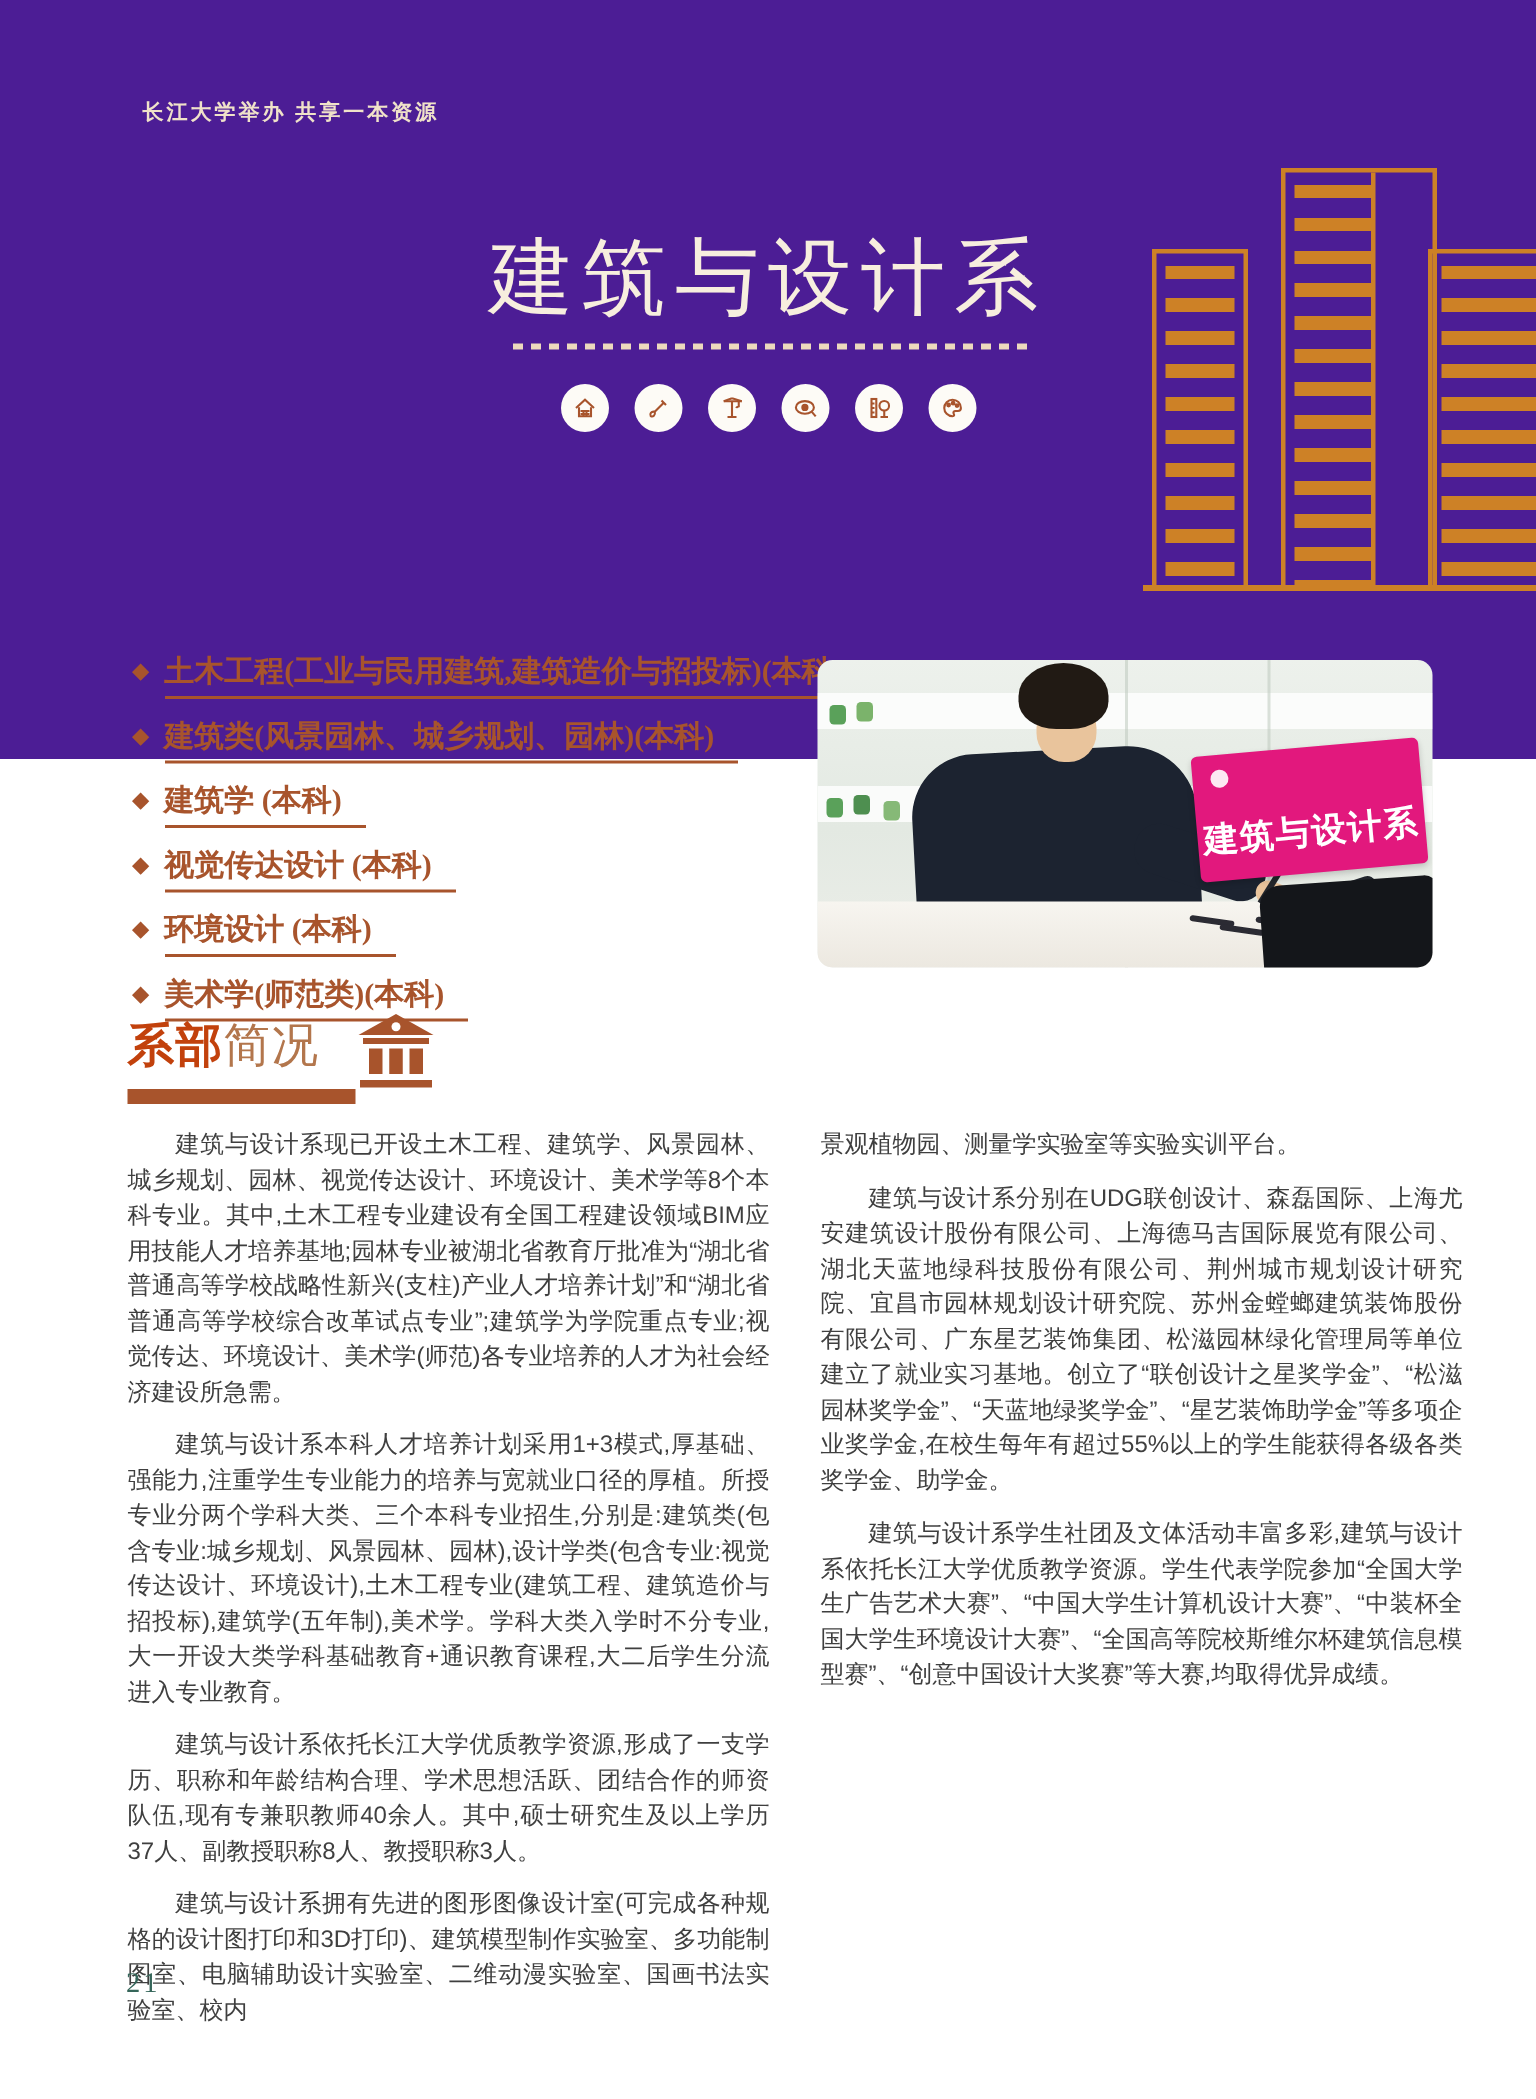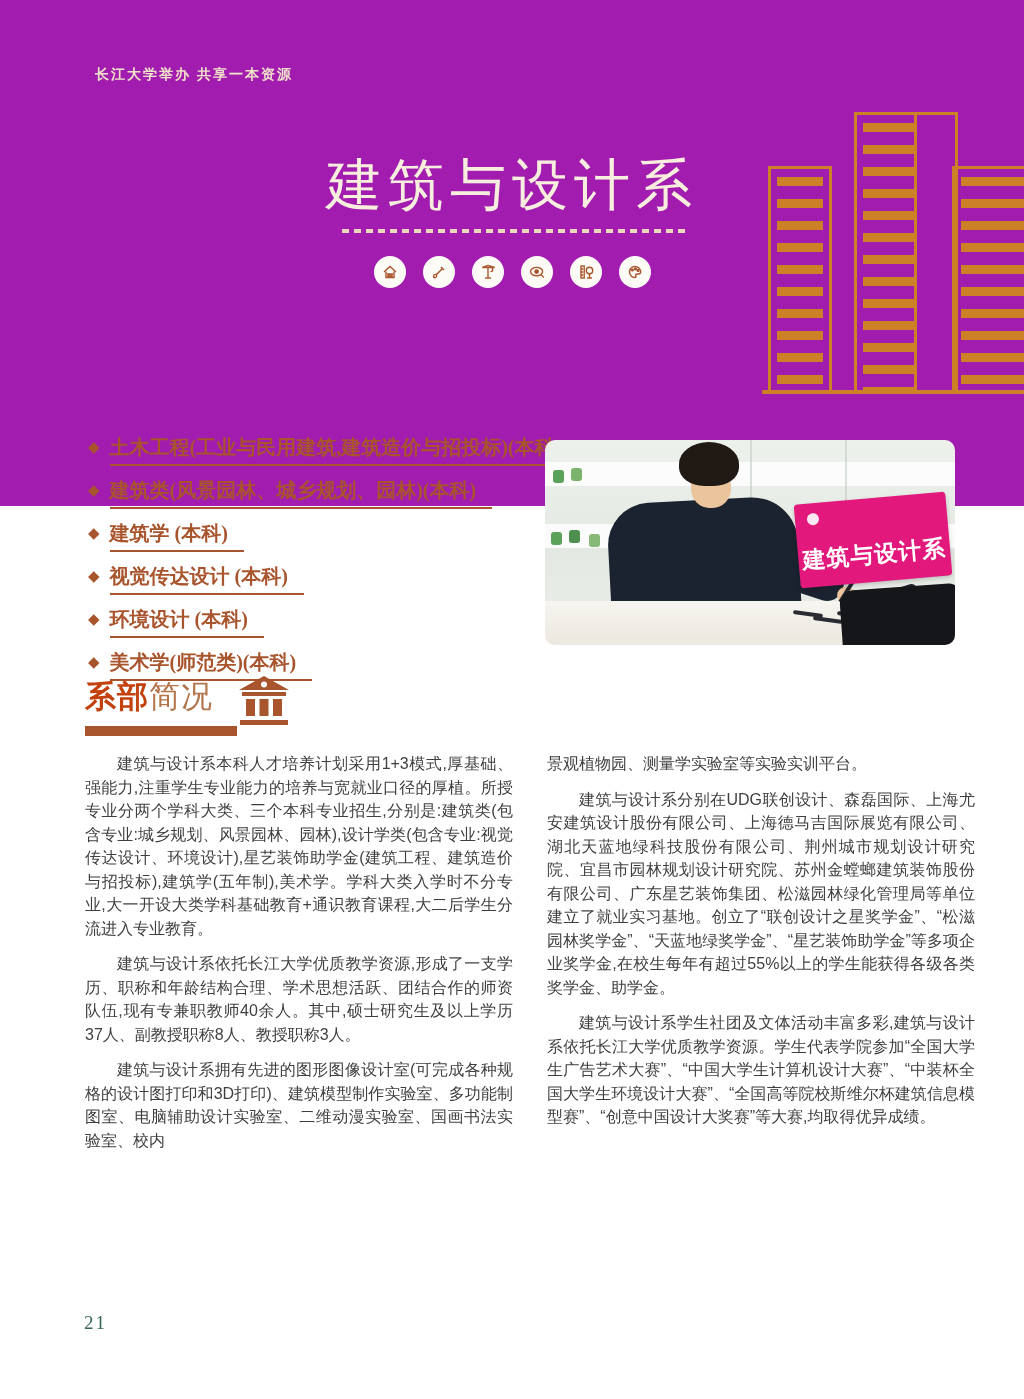--- a/index.html
+++ b/index.html
@@ -8,21 +8,21 @@
     position:relative;
     width:1024px; height:1399px;
     background:#ffffff;
     font-family:"Liberation Sans","DejaVu Sans",sans-serif;
     overflow:hidden;
   }
 
   
   .header-band {
     position:absolute; left:0; top:0; width:1024px; height:506px;
-    background:#a21caf; overflow:hidden;
+    background:#4c1d95; overflow:hidden;
   }
   .slogan {
     position:absolute; left:95px; top:66px;
     color:#f0e2c9; font-size:14px; font-weight:bold; letter-spacing:2px;
   }
   .dept-title {
     position:absolute; left:0; top:148px; width:1024px;
     text-align:center; color:#f7eede; font-size:56px;
     letter-spacing:6px; font-weight:400;
   }
@@ -285,21 +285,22 @@
       <rect x="5" y="18" width="44" height="4" fill="#a8542c"></rect>
       <rect x="9" y="25" width="9" height="17" fill="#a8542c"></rect>
       <rect x="22.5" y="25" width="9" height="17" fill="#a8542c"></rect>
       <rect x="36" y="25" width="9" height="17" fill="#a8542c"></rect>
       <rect x="3" y="46" width="48" height="5" fill="#a8542c"></rect>
     </svg>
   </div>
 </div>
 
 <div class="col col-left">
-  <p>建筑与设计系本科人才培养计划采用1+3模式,厚基础、强能力,注重学生专业能力的培养与宽就业口径的厚植。所授专业分两个学科大类、三个本科专业招生,分别是:建筑类(包含专业:城乡规划、风景园林、园林),设计学类(包含专业:视觉传达设计、环境设计),星艺装饰助学金(建筑工程、建筑造价与招投标),建筑学(五年制),美术学。学科大类入学时不分专业,大一开设大类学科基础教育+通识教育课程,大二后学生分流进入专业教育。</p>
+  <p>建筑与设计系现已开设土木工程、建筑学、风景园林、城乡规划、园林、视觉传达设计、环境设计、美术学等8个本科专业。其中,土木工程专业建设有全国工程建设领域BIM应用技能人才培养基地;园林专业被湖北省教育厅批准为“湖北省普通高等学校战略性新兴(支柱)产业人才培养计划”和“湖北省普通高等学校综合改革试点专业”;建筑学为学院重点专业;视觉传达、环境设计、美术学(师范)各专业培养的人才为社会经济建设所急需。</p>
+  <p>建筑与设计系本科人才培养计划采用1+3模式,厚基础、强能力,注重学生专业能力的培养与宽就业口径的厚植。所授专业分两个学科大类、三个本科专业招生,分别是:建筑类(包含专业:城乡规划、风景园林、园林),设计学类(包含专业:视觉传达设计、环境设计),土木工程专业(建筑工程、建筑造价与招投标),建筑学(五年制),美术学。学科大类入学时不分专业,大一开设大类学科基础教育+通识教育课程,大二后学生分流进入专业教育。</p>
   <p>建筑与设计系依托长江大学优质教学资源,形成了一支学历、职称和年龄结构合理、学术思想活跃、团结合作的师资队伍,现有专兼职教师40余人。其中,硕士研究生及以上学历37人、副教授职称8人、教授职称3人。</p>
   <p>建筑与设计系拥有先进的图形图像设计室(可完成各种规格的设计图打印和3D打印)、建筑模型制作实验室、多功能制图室、电脑辅助设计实验室、二维动漫实验室、国画书法实验室、校内</p>
 </div>
 <div class="col col-right">
   <p class="continuation">景观植物园、测量学实验室等实验实训平台。</p>
   <p>建筑与设计系分别在UDG联创设计、森磊国际、上海尤安建筑设计股份有限公司、上海德马吉国际展览有限公司、湖北天蓝地绿科技股份有限公司、荆州城市规划设计研究院、宜昌市园林规划设计研究院、苏州金螳螂建筑装饰股份有限公司、广东星艺装饰集团、松滋园林绿化管理局等单位建立了就业实习基地。创立了“联创设计之星奖学金”、“松滋园林奖学金”、“天蓝地绿奖学金”、“星艺装饰助学金”等多项企业奖学金,在校生每年有超过55%以上的学生能获得各级各类奖学金、助学金。</p>
   <p>建筑与设计系学生社团及文体活动丰富多彩,建筑与设计系依托长江大学优质教学资源。学生代表学院参加“全国大学生广告艺术大赛”、“中国大学生计算机设计大赛”、“中装杯全国大学生环境设计大赛”、“全国高等院校斯维尔杯建筑信息模型赛”、“创意中国设计大奖赛”等大赛,均取得优异成绩。</p>
 </div>
 
 <div class="page-number">21</div>

